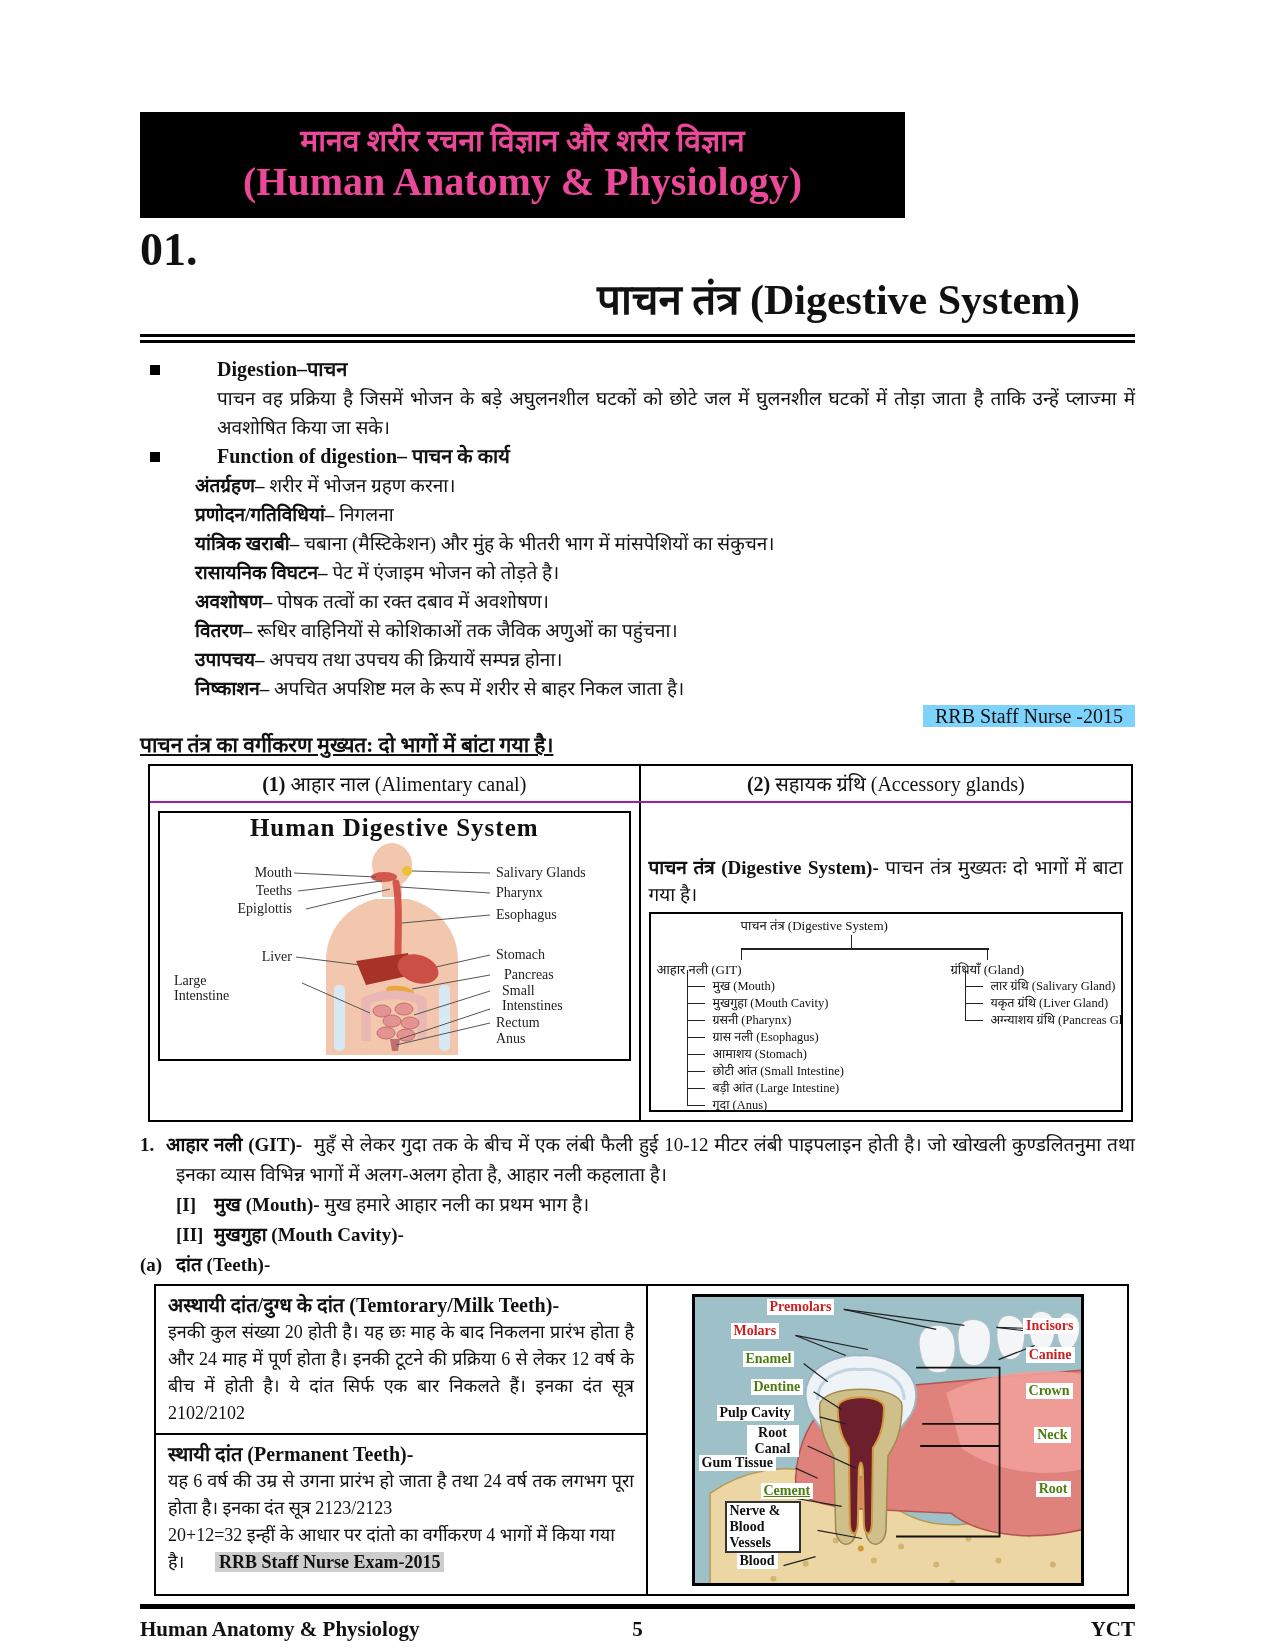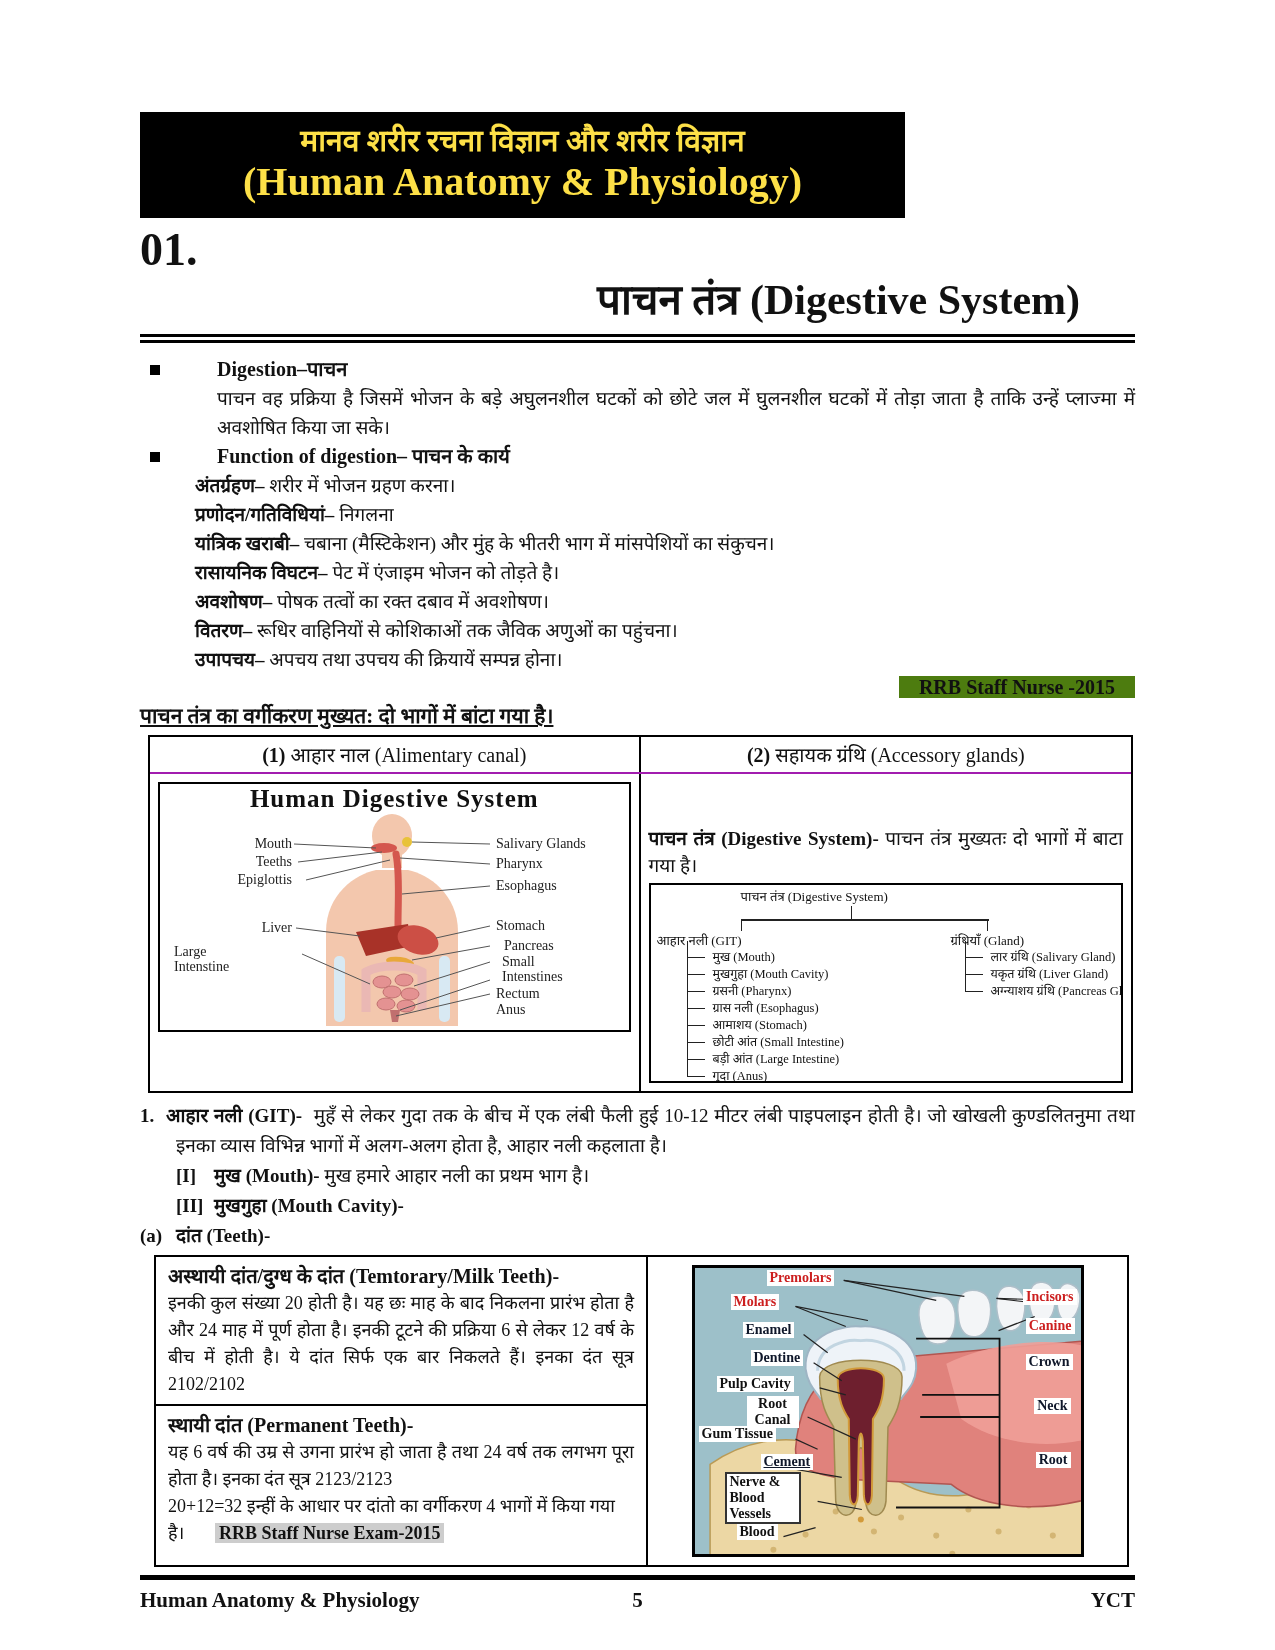--- a/index.html
+++ b/index.html
@@ -5,39 +5,39 @@
   * { margin:0; padding:0; box-sizing:border-box; }
   html,body { background:#e9e9e9; }
   .page {
     position:relative; width:1275px; height:1650px; margin:0 auto;
     background:#ffffff; font-family:"Liberation Serif", serif; color:#111;
     overflow:hidden;
   }
   .content { padding:112px 140px 0 140px; }
 
   
-  .banner { width:765px; background:#000; color:#fde047; text-align:center; padding:10px 8px 14px 8px; }
+  .banner { width:765px; background:#000; color:#ec4899; text-align:center; padding:10px 8px 14px 8px; }
   .banner .l1 { font-size:30px; font-weight:bold; line-height:38px; }
   .banner .l2 { font-size:40px; font-weight:bold; line-height:44px; }
 
   .chapter-num { font-size:46px; font-weight:bold; line-height:52px; margin-top:6px; }
   .chapter-title { font-size:42px; font-weight:bold; text-align:right; padding-right:55px; line-height:48px; margin-top:0px; }
   .double-rule { margin-top:10px; border-top:3px solid #000; border-bottom:3px solid #000; height:9px; }
 
   
   .intro { margin-top:12px; font-size:19px; line-height:29px; }
   .brow { display:flex;gap:12px; }
   .bullet { width:10px; height:10px; background:#000; margin:10px 12px 0 10px; flex:none; }
   .btxt { flex:1; padding-left:33px; }
   .bhead { font-weight:bold; font-size:20px; }
   .indent { padding-left:55px; }
   .just { text-align:justify; }
   .term { font-weight:bold; }
   .badge-row { text-align:right; margin-top:2px; }
-  .badge { background:#4d7c0f; font-weight:bold; font-size:20px; padding:0 20px; }
+  .badge { background:#7dd3fc; font-weight:normal; font-size:20px; padding:0 12px; }
   .classify { font-weight:bold; font-size:21px; text-decoration:underline; margin-top:2px; }
 
   
   .maintbl { width:985px; margin-left:8px; margin-top:6px; border:2px solid #000; }
   .thead { display:flex; border-bottom:2px solid #a21caf; }
   .thead .c { width:50%; text-align:center; font-size:20px; padding:4px 2px; }
   .thead .c:first-child { border-right:2px solid #000; }
   .tbody { display:flex; }
   .tcell { width:50%; padding:8px; }
   .tcell.left { border-right:2px solid #000; }
@@ -73,21 +73,21 @@
   .teeth-wrap { display:flex; margin-top:4px; margin-left:14px; width:975px; border:2px solid #000; }
   .teeth-left { width:492px; border-right:2px solid #000; }
   .teeth-cell { padding:6px 12px; font-size:18px; line-height:27px; }
   .teeth-cell.first { border-bottom:2px solid #000; }
   .teeth-h { font-weight:bold; font-size:20px; }
   .teeth-right { flex:1; display:flex; align-items:center; justify-content:center; padding:8px; }
 
   .tooth-box { position:relative; width:392px; height:292px; border:3px solid #000; background:#9dc0c9; overflow:hidden; }
   .tag { position:absolute; font-weight:bold; font-size:14px; line-height:16px; background:#fff; padding:0 3px; white-space:nowrap; }
   .tag.red { color:#cc1f1f; }
-  .tag.navy { color:#0f172a; }
+  .tag.navy { color:#4d7c0f; }
   .tag.blk { color:#111; }
   .tag.wrapc { white-space:normal; text-align:center; }
   .tag.boxed { border:2px solid #333; white-space:normal; text-align:left; }
   .tag.u { text-decoration:underline;margin-left:40px; }
 
   .pbadge { background:#cdcdcd; font-weight:bold; margin-left:26px; padding:0 4px; }
 
   
   .footer-rule { margin-top:8px; border-top:5px solid #000; }
   .footer { display:flex; margin-top:8px; font-size:21px; font-weight:bold; }
@@ -128,20 +128,21 @@
           </div>
         </div>
       </div>
       <div class="indent"><span class="term">अंतर्ग्रहण–</span> <span>शरीर में भोजन ग्रहण करना।</span></div>
       <div class="indent"><span class="term">प्रणोदन/गतिविधियां–</span> <span>निगलना</span></div>
       <div class="indent"><span class="term">यांत्रिक खराबी–</span> <span>चबाना (मैस्टिकेशन) और मुंह के भीतरी भाग में मांसपेशियों का संकुचन।</span></div>
       <div class="indent"><span class="term">रासायनिक विघटन–</span> <span>पेट में एंजाइम भोजन को तोड़ते है।</span></div>
       <div class="indent"><span class="term">अवशोषण–</span> <span>पोषक तत्वों का रक्त दबाव में अवशोषण।</span></div>
       <div class="indent"><span class="term">वितरण–</span> <span>रूधिर वाहिनियों से कोशिकाओं तक जैविक अणुओं का पहुंचना।</span></div>
       <div class="indent"><span class="term">उपापचय–</span> <span>अपचय तथा उपचय की क्रियायें सम्पन्न होना।</span></div>
+      <div class="indent"><span class="term">निष्काशन–</span> <span>अपचित अपशिष्ट मल के रूप में शरीर से बाहर निकल जाता है।</span></div>
     </div>
 
     <div class="badge-row">
       <span class="badge">RRB Staff Nurse -2015</span>
     </div>
 
     <div class="classify">पाचन तंत्र का वर्गीकरण मुख्यत: दो भागों में बांटा गया है।</div>
 
     <div class="maintbl">
       <div class="thead">

